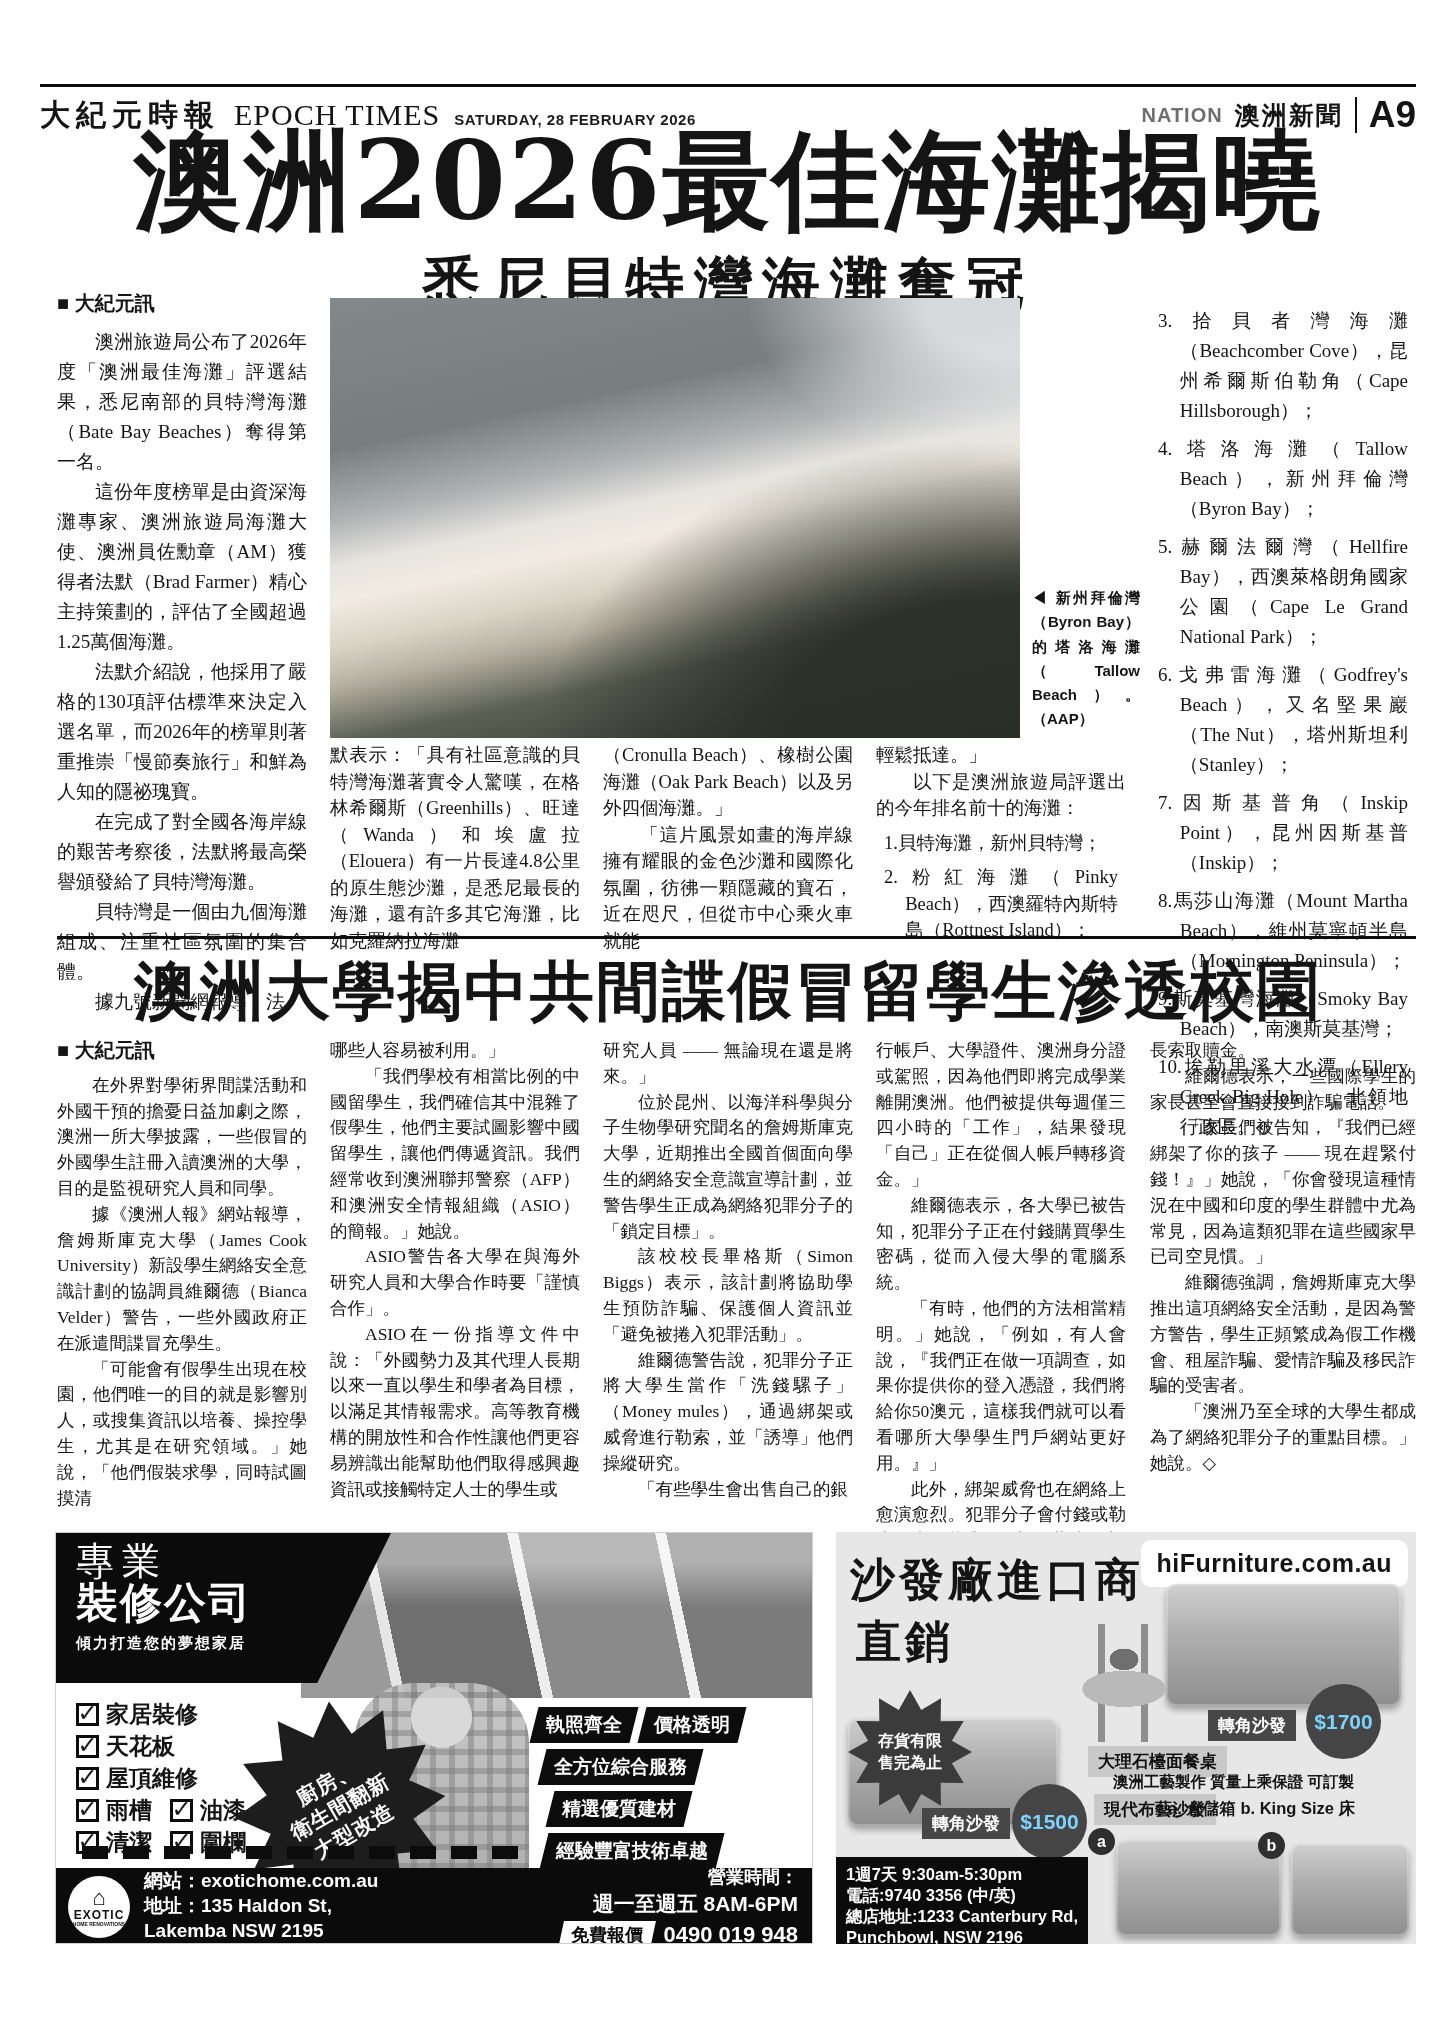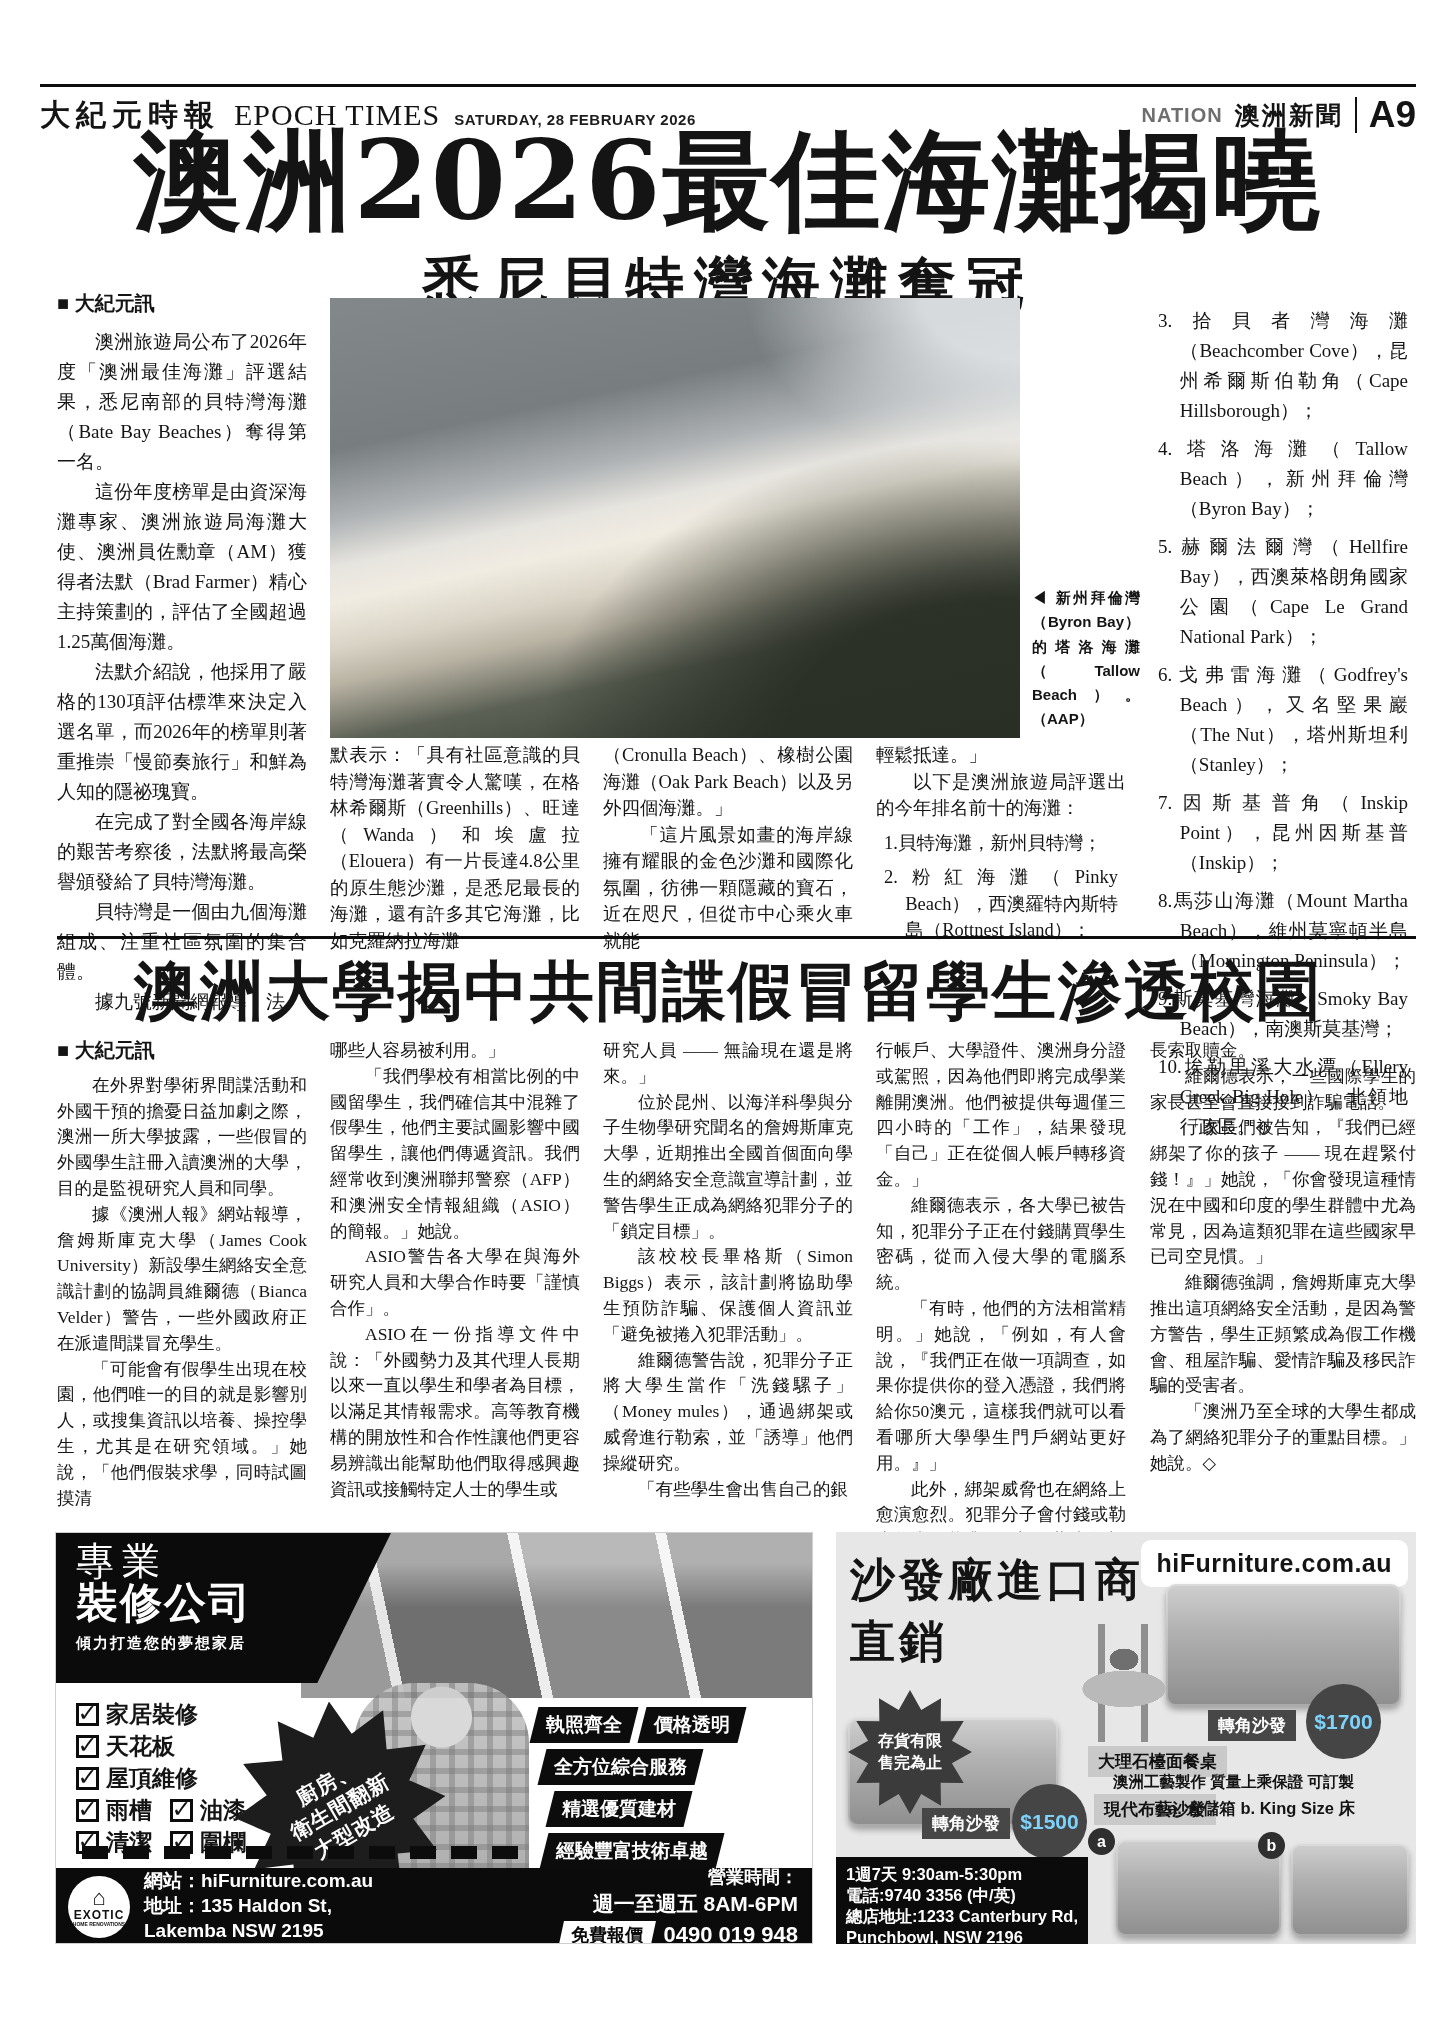--- a/index.html
+++ b/index.html
@@ -102,21 +102,21 @@
   .quote-chip{background:#fff;color:#0b0b0b;padding:2px 10px;font-size:18px;transform:skewX(-12deg);}
   .quote-chip .bt{display:inline-block;transform:skewX(12deg);}
   .phone{font-size:22px;}
 
   
   .ad-right{position:absolute;left:836px;top:1532px;width:580px;height:412px;background:#e7e7e7;overflow:hidden;
             font-family:"Liberation Sans","DejaVu Sans",sans-serif;}
   .ra-web{position:absolute;right:8px;top:8px;background:#fff;border-radius:10px;padding:9px 16px;
           font-size:25px;font-weight:900;letter-spacing:.5px;}
   .ra-h1{position:absolute;left:14px;top:18px;font-size:45px;font-weight:900;letter-spacing:4px;}
-  .ra-h2{position:absolute;left:14px;top:80px;font-size:45px;font-weight:900;letter-spacing:4px;}
+  .ra-h2{position:absolute;left:20px;top:80px;font-size:45px;font-weight:900;letter-spacing:4px;}
   .ra-burst{position:absolute;left:12px;top:158px;width:124px;height:124px;background:#3b3b3b;
             display:flex;align-items:center;justify-content:center;text-align:center;}
   .ra-burst .in{color:#fff;font-weight:900;font-size:16px;line-height:1.35;}
   .sofa{position:absolute;border-radius:10px;
         background:linear-gradient(180deg,#cfcfcf 0%,#b0b0b0 40%,#8e8e8e 100%);
         box-shadow:inset 0 0 0 2px rgba(255,255,255,.25),0 4px 6px rgba(0,0,0,.3);}
   .sofa1{left:330px;top:52px;width:235px;height:122px;}
   .sofa2{left:12px;top:186px;width:210px;height:108px;}
   .sofaA{left:280px;top:308px;width:165px;height:96px;}
   .sofaB{left:455px;top:312px;width:118px;height:92px;}
@@ -327,21 +327,21 @@
 
     <div class="la-dashes"></div>
 
     <div class="la-bottom">
       <div class="logo-circle">
         <span class="house">⌂</span>
         <span class="bn">EXOTIC</span>
         <span class="bs">HOME RENOVATIONS</span>
       </div>
       <div class="la-contact">
-        <div>網站：hiFurniture.com.au</div>
+        <div>網站：exotichome.com.au</div>
         <div>地址：135 Haldon St,</div>
         <div>Lakemba NSW 2195</div>
       </div>
       <div class="la-right">
         <div class="hrs-label">營業時間：</div>
         <div class="hrs">週一至週五 8AM-6PM</div>
         <div class="quote-row">
           <span class="quote-chip"><span class="bt">免費報價</span></span>
           <span class="phone">0490 019 948</span>
         </div>

